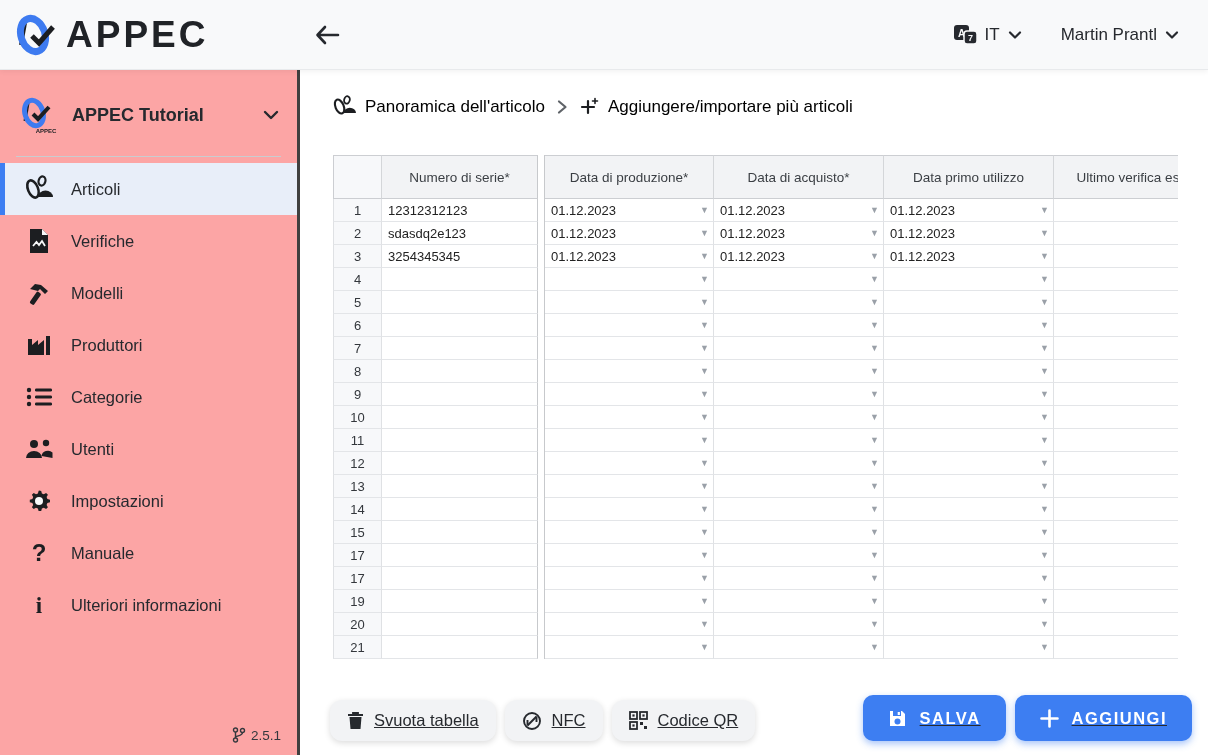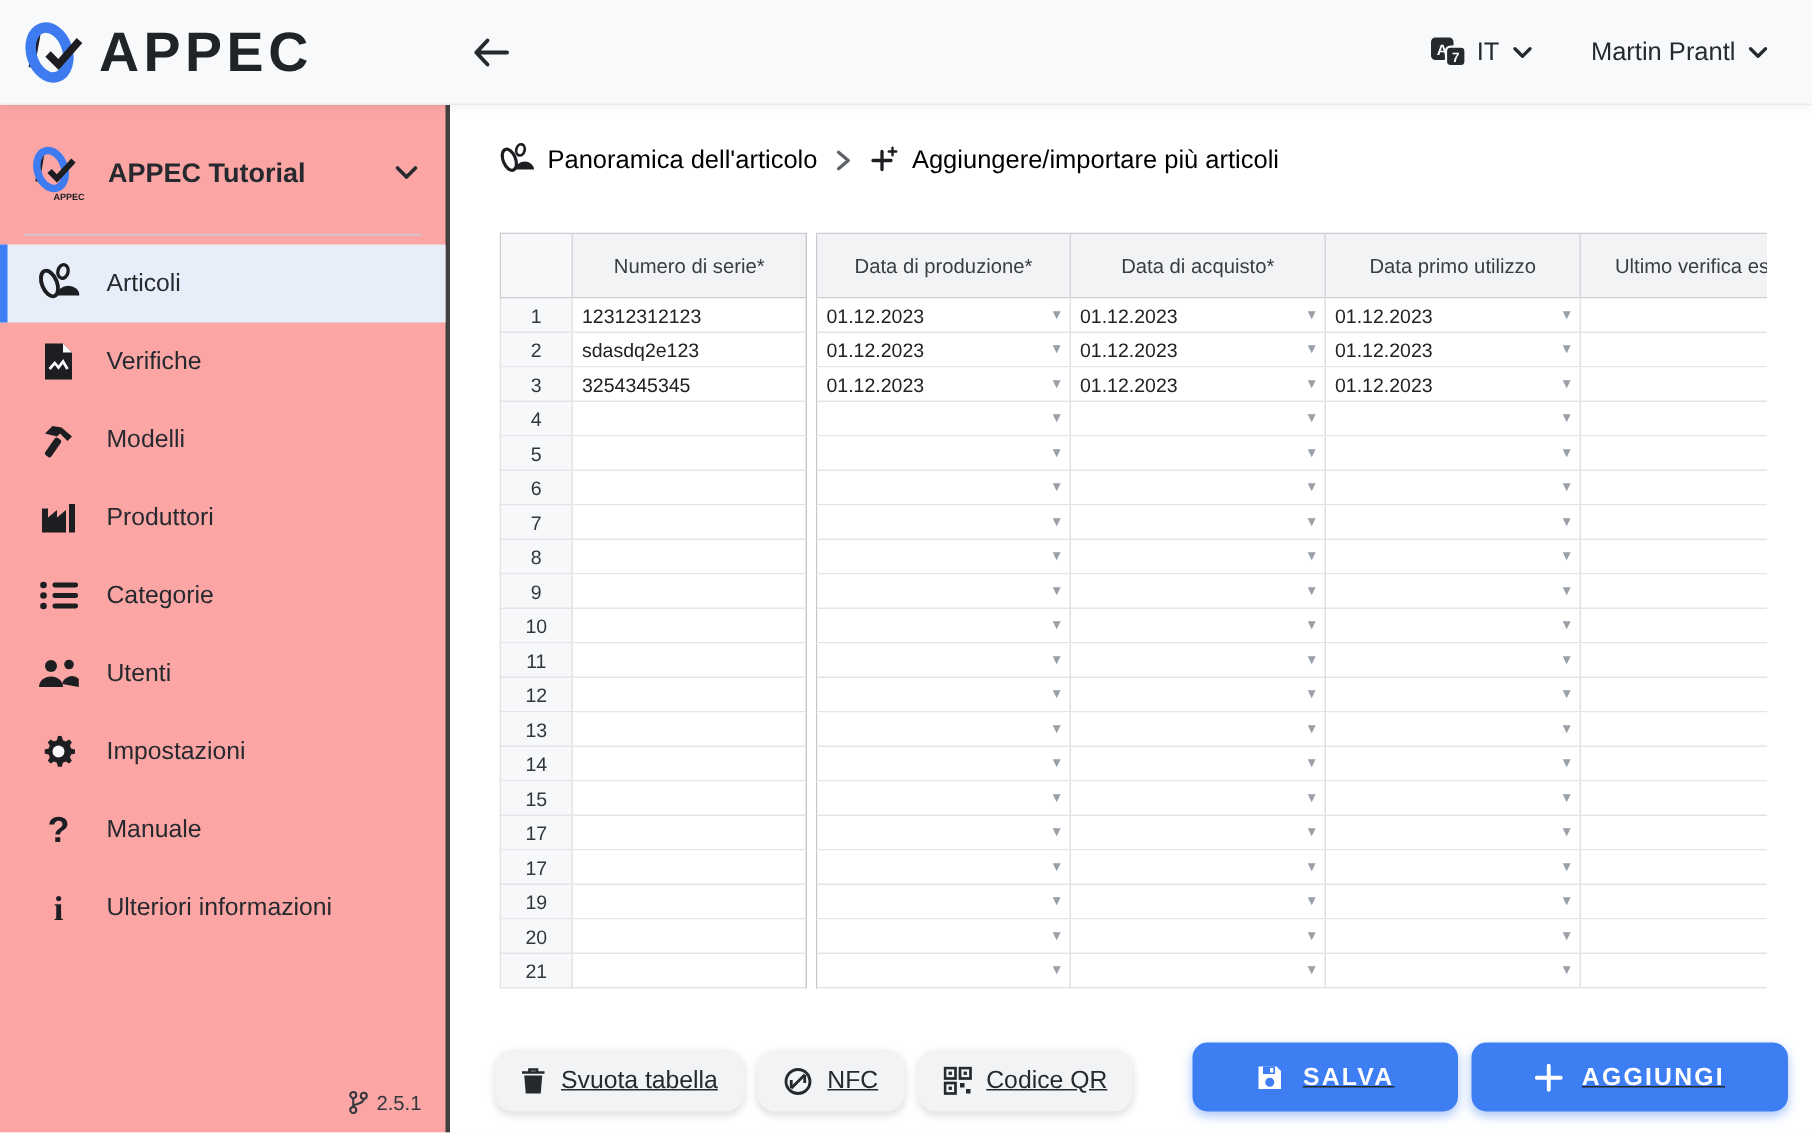--- a/index.html
+++ b/index.html
@@ -61,21 +61,21 @@
   .dd-arrow { position:absolute; right:4px; top:50%; transform:translateY(-50%);
     font-size:9px; color:#9aa0a8; line-height:1; }
 
   
   .footer-bar { position:absolute; left:30px; right:16px; bottom:14px; display:flex; align-items:flex-end;text-decoration:underline; }
   .left-actions { display:flex; gap:9px; }
   .btn-light { display:flex; align-items:center; gap:10px; height:41px; padding:0 17px;
     background:#f2f3f5; border:none; border-radius:12px; font-family:inherit;
     font-size:16.5px; color:#26292e; cursor:pointer; box-shadow:0 2px 6px rgba(0,0,0,.14); }
   .right-actions { margin-left:auto; display:flex; gap:4px; }
-  .btn-primary { display:flex; align-items:center; gap:13px; height:46px; padding:0 42px;
+  .btn-primary { display:flex; align-items:center; gap:13px; height:46px; padding:0 25px;
     background:#3d7ef2; border:none; border-radius:10px; font-family:inherit;
     font-size:16.5px; font-weight:700; letter-spacing:1.5px; color:#ffffff; cursor:pointer;
     box-shadow:0 3px 7px rgba(61,126,242,.45); margin-left:5px; }
 
   svg { display:block; }
 </style>
 </head>
 <body>
 
 <div class="app">

